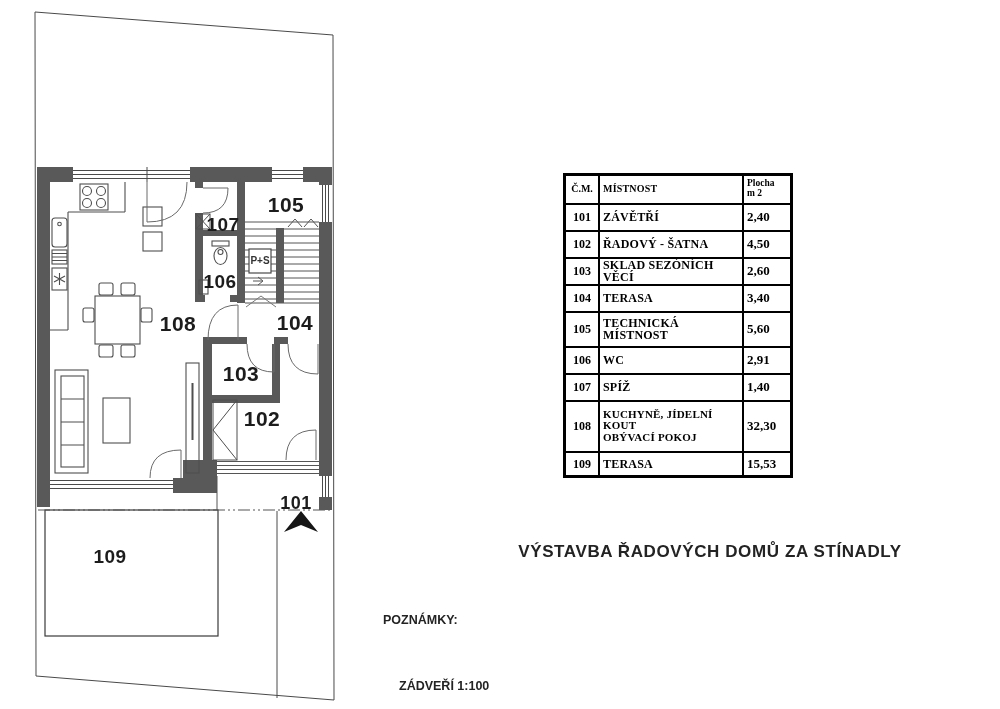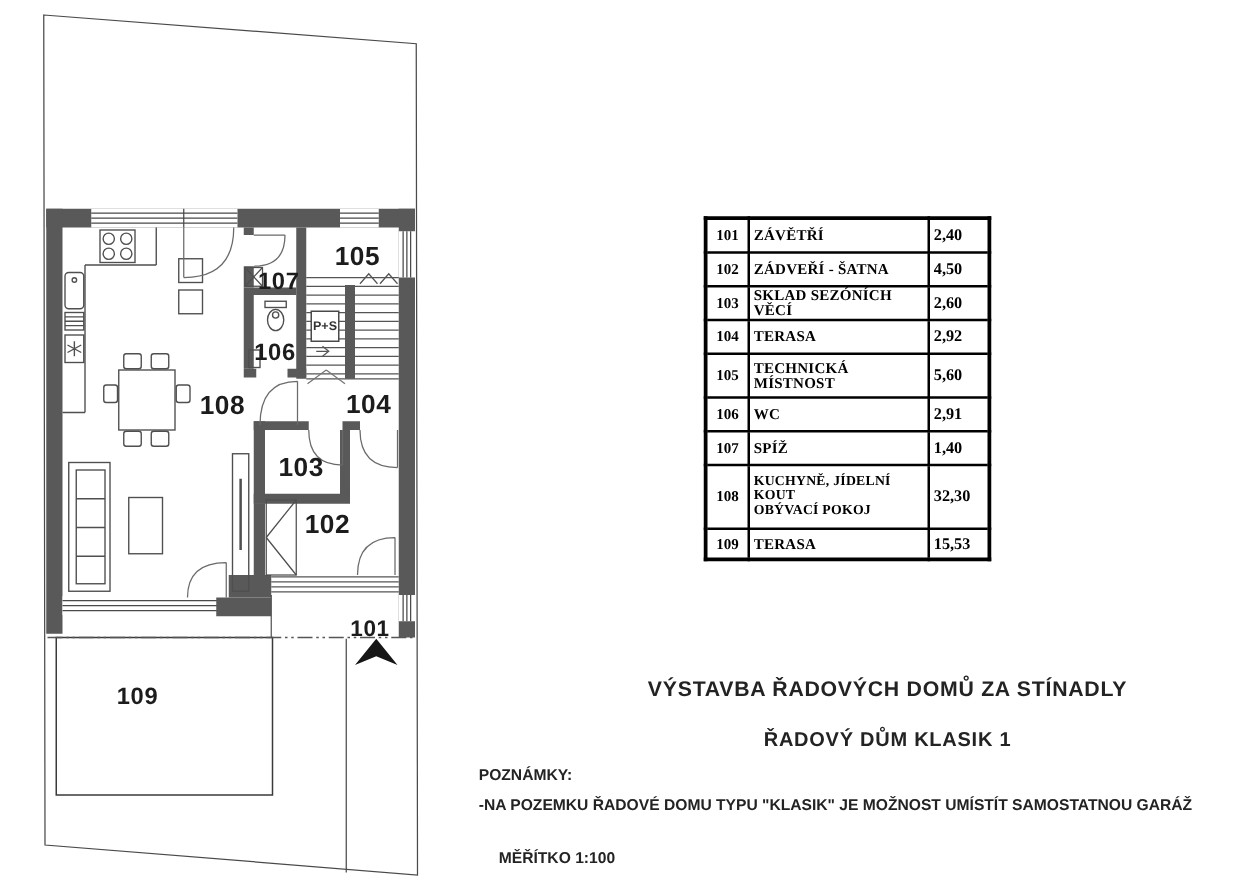--- a/index.html
+++ b/index.html
@@ -174,39 +174,47 @@
       <text x="220" y="288" font-size="19">106</text>
       <text x="223" y="231" font-size="19">107</text>
       <text x="178" y="331">108</text>
       <text x="110" y="563" font-size="19">109</text>
     </g>
   </svg>
 
 
   <table id="room-table">
     <tbody>
+      <tr class="hdr">
+        <td class="c-num">Č.M.</td>
+        <td class="c-name">MÍSTNOST</td>
+        <td class="c-area">
+          <span class="two-line" style="font-size:9.5px;">Plocha</span>
+          <span class="two-line" style="font-size:9.5px;">m 2</span>
+        </td>
+      </tr>
       <tr class="std">
         <td class="c-num">101</td>
         <td class="c-name">ZÁVĚTŘÍ</td>
         <td class="c-area">2,40</td>
       </tr>
       <tr class="std">
         <td class="c-num">102</td>
-        <td class="c-name">ZÁDVEŘÍ - ŠATNA</td>
+        <td class="c-name">ŘADOVÝ - ŠATNA</td>
         <td class="c-area">4,50</td>
       </tr>
       <tr class="std">
         <td class="c-num">103</td>
         <td class="c-name">SKLAD SEZÓNÍCH VĚCÍ</td>
         <td class="c-area">2,60</td>
       </tr>
       <tr class="std">
         <td class="c-num">104</td>
         <td class="c-name">TERASA</td>
-        <td class="c-area">2,92</td>
+        <td class="c-area">3,40</td>
       </tr>
       <tr class="tall">
         <td class="c-num">105</td>
         <td class="c-name">TECHNICKÁ MÍSTNOST</td>
         <td class="c-area">5,60</td>
       </tr>
       <tr class="std">
         <td class="c-num">106</td>
         <td class="c-name">WC</td>
         <td class="c-area">2,91</td>
@@ -226,18 +234,16 @@
       </tr>
       <tr class="short">
         <td class="c-num">109</td>
         <td class="c-name">TERASA</td>
         <td class="c-area">15,53</td>
       </tr>
     </tbody>
   </table>
 
   <div id="title1" class="tblock arch">VÝSTAVBA ŘADOVÝCH DOMŮ ZA STÍNADLY</div>
-  <div id="title2" class="tblock arch">ŘADOVÝ DŮM KLASIK 1</div>
   <div id="notes-label" class="tblock arch">POZNÁMKY:</div>
-  <div id="note1" class="tblock arch">-NA POZEMKU ŘADOVÉ DOMU TYPU "KLASIK" JE MOŽNOST UMÍSTÍT SAMOSTATNOU GARÁŽ</div>
-  <div id="scale-note" class="tblock arch">MĚŘÍTKO 1:100</div>
+  <div id="scale-note" class="tblock arch">ZÁDVEŘÍ 1:100</div>
 
 </div>
 
 </body></html>

